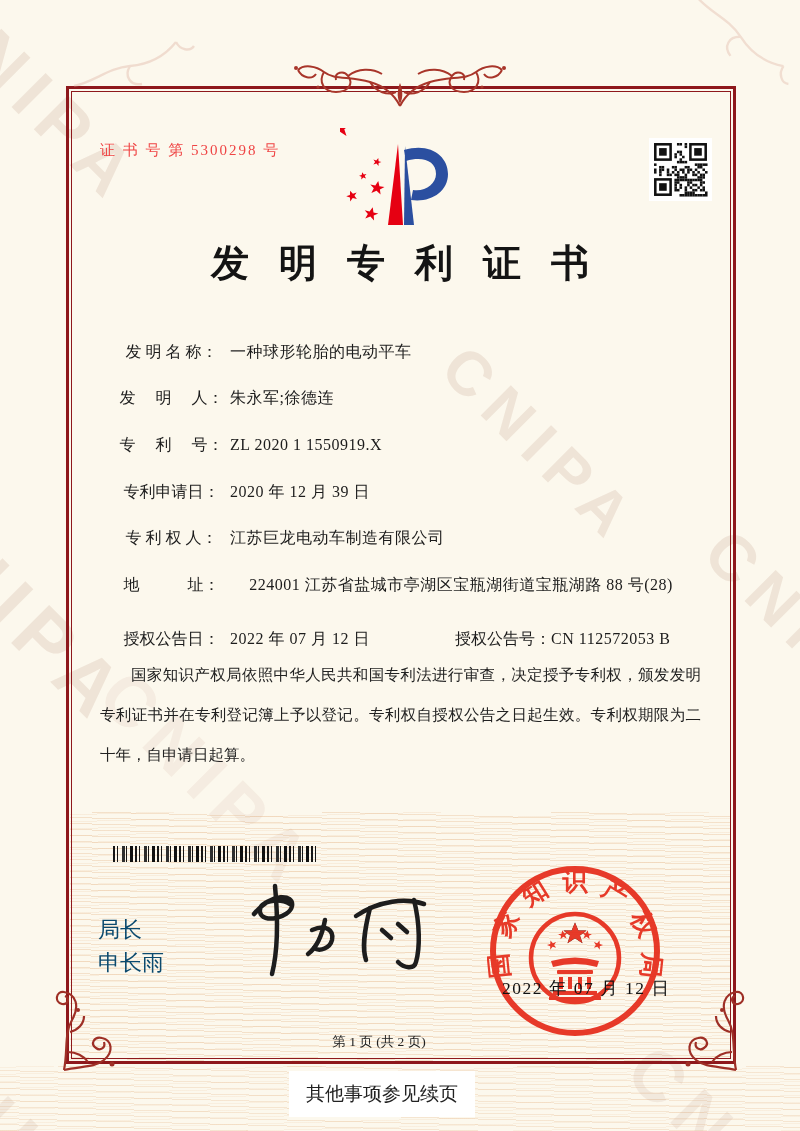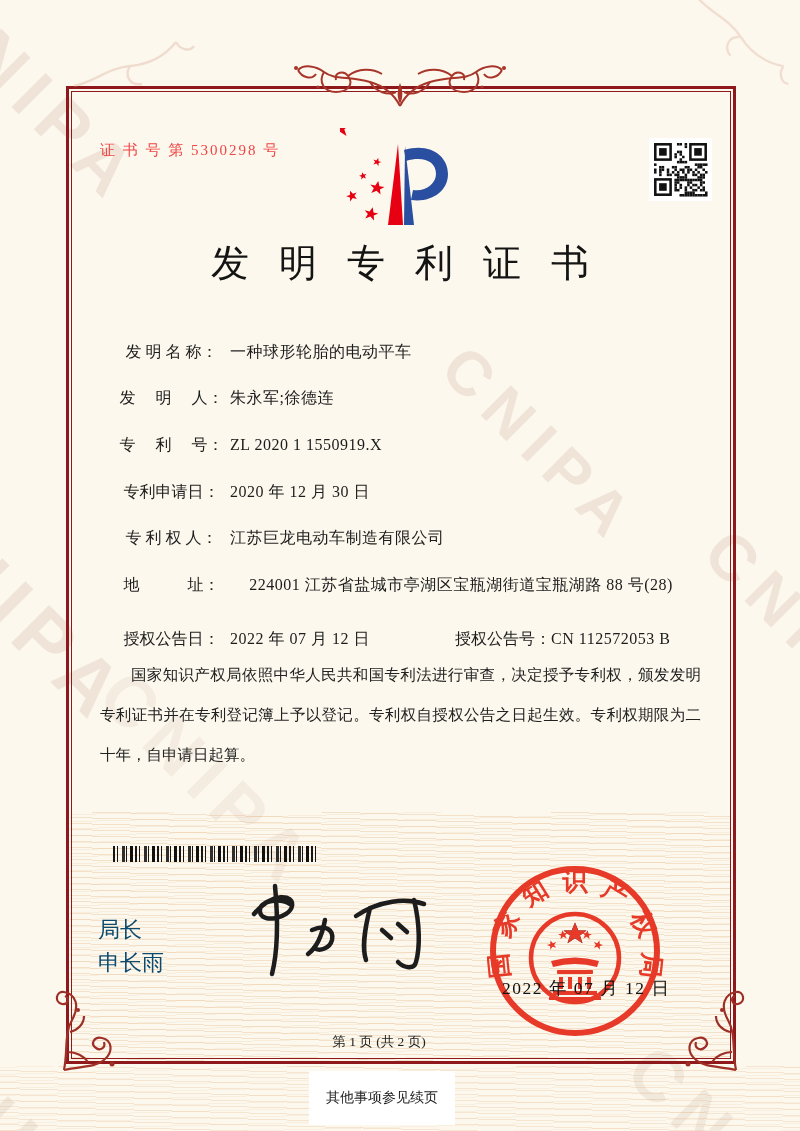--- a/index.html
+++ b/index.html
@@ -28,21 +28,21 @@
   .frame::after{content:"";position:absolute;inset:2px;border:1px solid #8e181c;}
 
   .orn{position:absolute;pointer-events:none;}
 
   
   .cert-no{position:absolute;left:100px;top:141px;font-size:15px;letter-spacing:2px;color:#ef4444;}
   .logo{position:absolute;left:340px;top:128px;}
   .qr{position:absolute;left:649px;top:138px;background:#fff;}
 
   .title{position:absolute;left:0;top:238px;width:800px;text-align:center;
-         font-size:38px;font-weight:400;color:#141414;letter-spacing:30px;padding-left:30px;
+         font-size:38px;font-weight:700;color:#141414;letter-spacing:30px;padding-left:30px;
          box-sizing:border-box;}
 
   
   .fields{position:absolute;left:113px;top:0;width:610px;font-size:16px;color:#1c1c1c;}
   .frow{position:absolute;left:0;line-height:24px;white-space:nowrap;text-align:center;}
   .lbl{display:inline-block;min-width:117px;}
   .val{letter-spacing:.5px;}
   .val-wrap{display:inline-block;width:462px;white-space:normal;vertical-align:top;}
   .pair2{position:absolute;left:342px;top:0;}
 
@@ -67,21 +67,21 @@
 
   
   .seal{position:absolute;left:487px;top:862px;opacity:.95;}
   .seal-date{position:absolute;left:502px;top:976px;font-size:17.5px;letter-spacing:1.5px;
              color:#111;font-weight:500;white-space:nowrap;}
 
   
   .page-num{position:absolute;left:379px;top:1033px;transform:translateX(-50%);
             font-size:13.5px;color:#222;white-space:nowrap;}
   .cont-note{position:absolute;left:382px;top:1071px;transform:translateX(-50%);
-             background:#fff;padding:18px 17px;font-size:14px;color:#222;white-space:nowrap;}
+             background:#fff;padding:10px 17px;font-size:19px;color:#222;white-space:nowrap;}
 </style>
 </head>
 <body>
 
 <div class="page">
 
   <div class="waves"></div>
   <div class="waves-bottom"></div>
 
   <span class="wm" style="left:-35px;top:-30px;">CNIPA</span>
@@ -301,21 +301,21 @@
     <div class="frow" style="top:340px;">
       <span class="lbl">发 明 名 称：</span><span class="val">一种球形轮胎的电动平车</span>
     </div>
     <div class="frow" style="top:386px;">
       <span class="lbl">发　 明　 人：</span><span class="val">朱永军;徐德连</span>
     </div>
     <div class="frow" style="top:433px;">
       <span class="lbl">专　 利　 号：</span><span class="val">ZL 2020 1 1550919.X</span>
     </div>
     <div class="frow" style="top:480px;">
-      <span class="lbl">专利申请日：</span><span class="val">2020 年 12 月 30 日</span>
+      <span class="lbl">专利申请日：</span><span class="val">2020 年 12 月 39 日</span>
     </div>
     <div class="frow" style="top:526px;">
       <span class="lbl">专 利 权 人：</span><span class="val">江苏巨龙电动车制造有限公司</span>
     </div>
     <div class="frow" style="top:573px;">
       <span class="lbl">地　　　址：</span><span class="val val-wrap">224001 江苏省盐城市亭湖区宝瓶湖街道宝瓶湖路 88 号(28)</span>
     </div>
     <div class="frow" style="top:627px;">
       <span class="lbl">授权公告日：</span><span class="val">2022 年 07 月 12 日</span>
       <span class="pair2">

